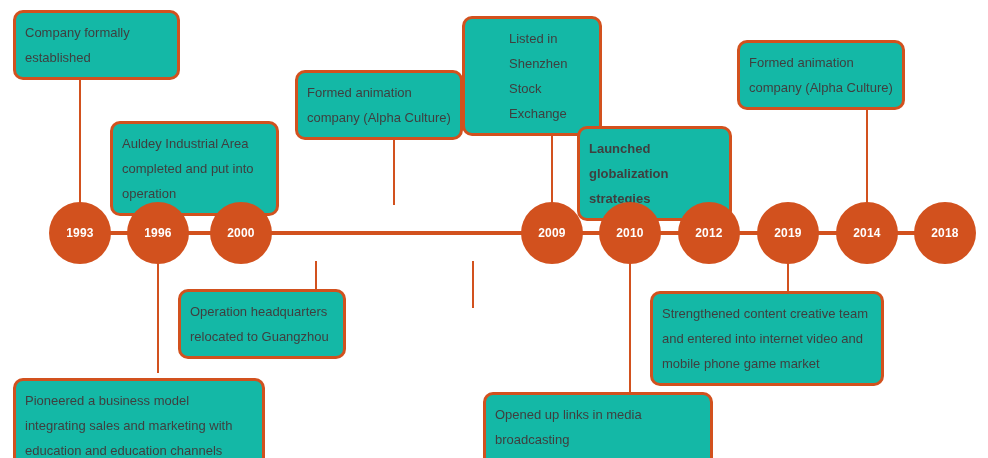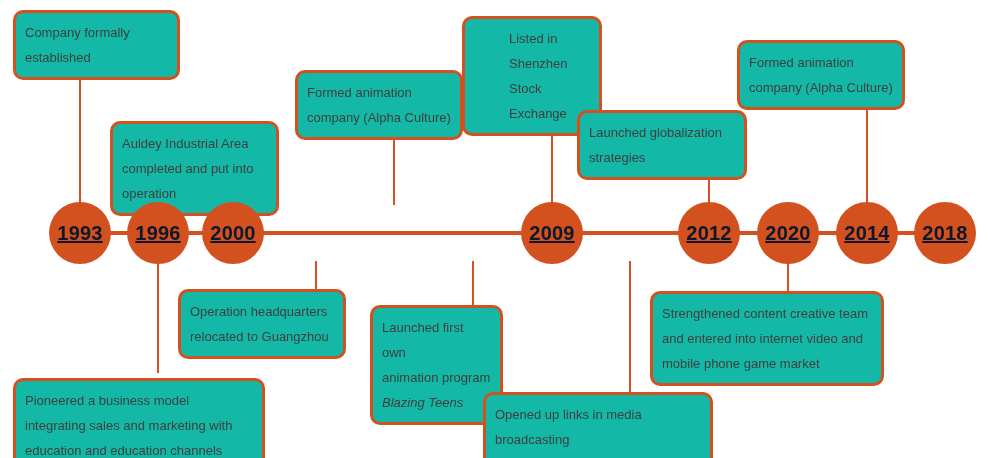--- a/index.html
+++ b/index.html
@@ -26,29 +26,28 @@
     width: 2px;
     background: var(--accent);
     z-index: 1;
   }
   .circle {
     position: absolute;
     width: 62px;
     height: 62px;
     border-radius: 50%;
     background: var(--accent);
-    color: #0f172a;
-    font-size: 20px;
+    color: #ffffff;
+    font-size: 12px;
     font-weight: bold;
     display: flex;
     align-items: center;
     justify-content: center;
     z-index: 3;
     letter-spacing: 0.2px;
-    text-decoration: underline;
   }
   .callout {
     position: absolute;
     box-sizing: border-box;
     background: #14b8a6;
     border: 3px solid var(--accent);
     border-radius: 10px;
     padding: 7px 9px;
     color: var(--text, #3f3f3f);
     font-size: 13px;
@@ -83,61 +82,61 @@
   <div class="callout" style="left:110px; top:89px;  width:169px;margin-top:32px;"><span>Auldey Industrial Area
 completed and put into
 operation</span></div>
 
   <div class="callout" style="left:295px; top:70px;  width:168px;"><span>Formed animation
 company (Alpha Culture)</span></div>
 
   <div class="callout" style="left:462px; top:16px;   width:140px;padding-left:44px;"><span>Listed in Shenzhen Stock
 Exchange</span></div>
 
-  <div class="callout" style="left:577px; top:110px; width:170px;"><span>Launched globalization
+  <div class="callout" style="left:577px; top:126px; width:155px;font-weight:bold;"><span>Launched globalization
 strategies</span></div>
 
   <div class="callout" style="left:737px; top:40px;  width:168px;"><span>Formed animation
 company (Alpha Culture)</span></div>
 
   <div class="callout" style="left:13px;  top:378px; width:252px;"><span>Pioneered a business model
 integrating sales and marketing with
 education and education channels</span></div>
 
   <div class="callout" style="left:178px; top:289px; width:168px;"><span>Operation headquarters
 relocated to Guangzhou</span></div>
 
-  <div class="callout" style="left:370px; top:305px; width:133px;"><span>Launched first own
-animation program</span>
-<i>Blazing Teens</i></div>
 
   <div class="callout" style="left:483px; top:392px; width:230px;"><span>Opened up links in media broadcasting
 for a whole-industry-chain operation</span></div>
 
   <div class="callout" style="left:650px; top:291px; width:234px;"><span>Strengthened content creative team
 and entered into internet video and
 mobile phone game market</span></div>
 
   <div class="circle" style="left:49px;  top:202px;">
       <span>1993</span>
     </div>
   <div class="circle" style="left:127px; top:202px;">
       <span>1996</span>
     </div>
-  <div class="circle" style="left:202px; top:202px;text-align:center;">
+  <div class="circle" style="left:210px; top:202px;text-align:center;">
       <span>2000</span>
     </div>
   <div class="circle" style="left:521px; top:202px;">
       <span>2009</span>
     </div>
+  <div class="circle" style="left:599px; top:202px;">
+      <span>2010</span>
+    </div>
   <div class="circle" style="left:678px; top:202px;">
       <span>2012</span>
     </div>
   <div class="circle" style="left:757px; top:202px;">
-      <span>2020</span>
+      <span>2019</span>
     </div>
   <div class="circle" style="left:836px; top:202px;">
       <span>2014</span>
     </div>
   <div class="circle" style="left:914px; top:202px;">
       <span>2018</span>
     </div>
 
 </div>
 

